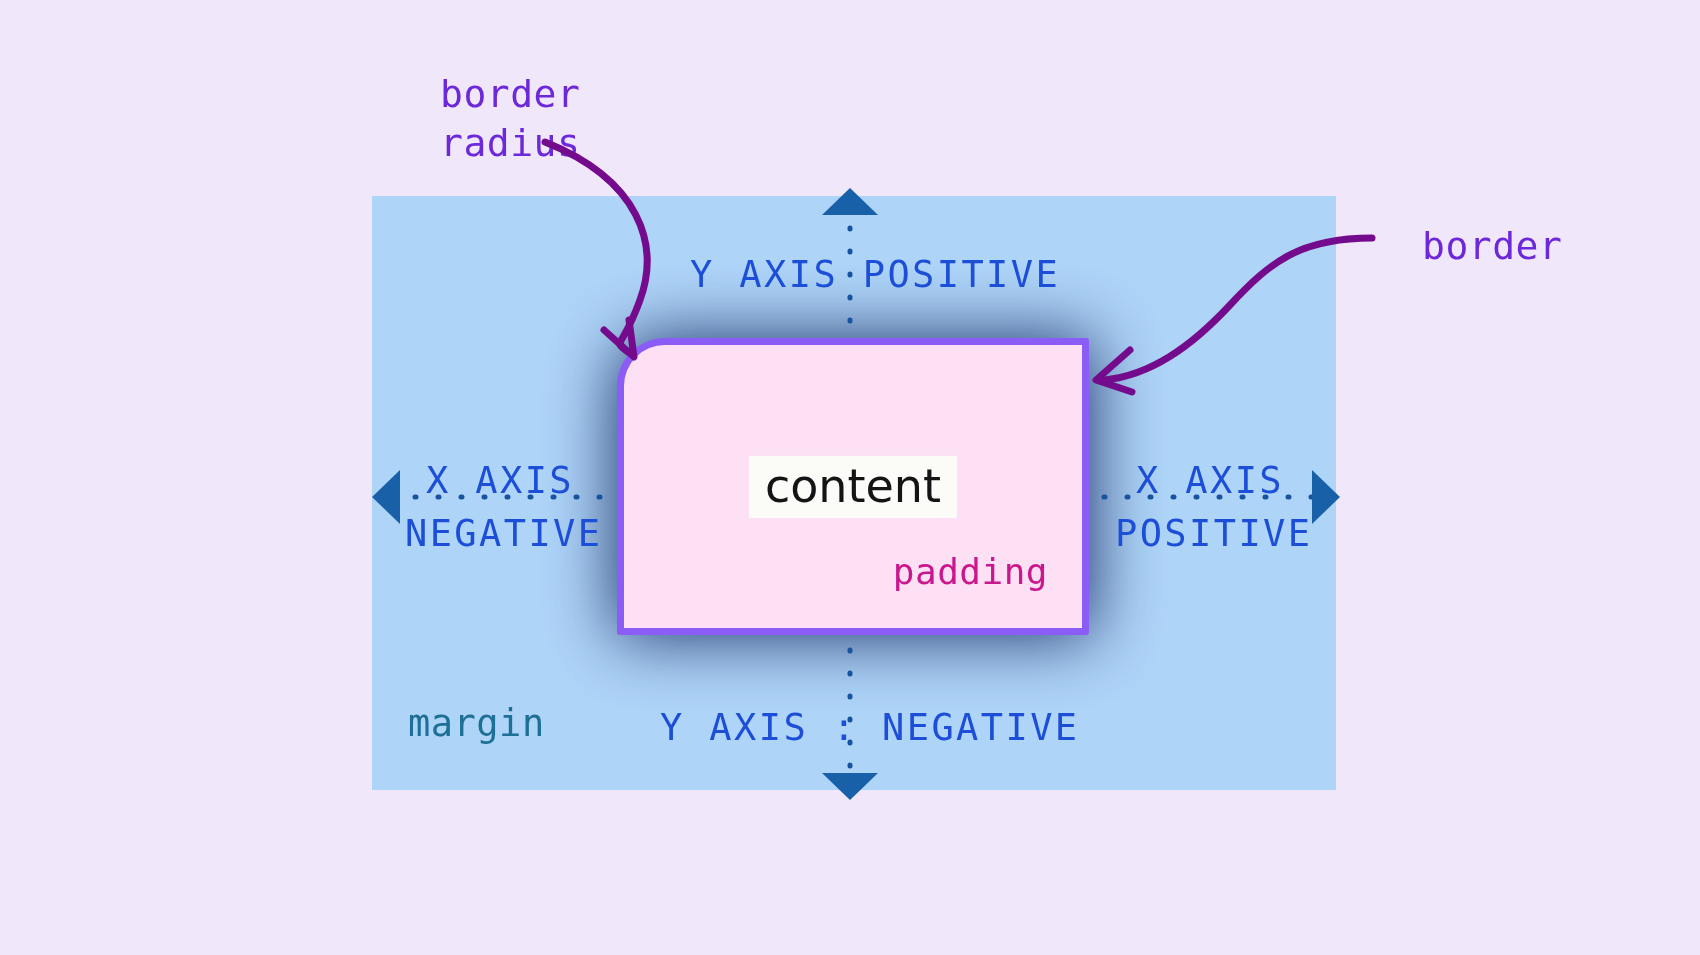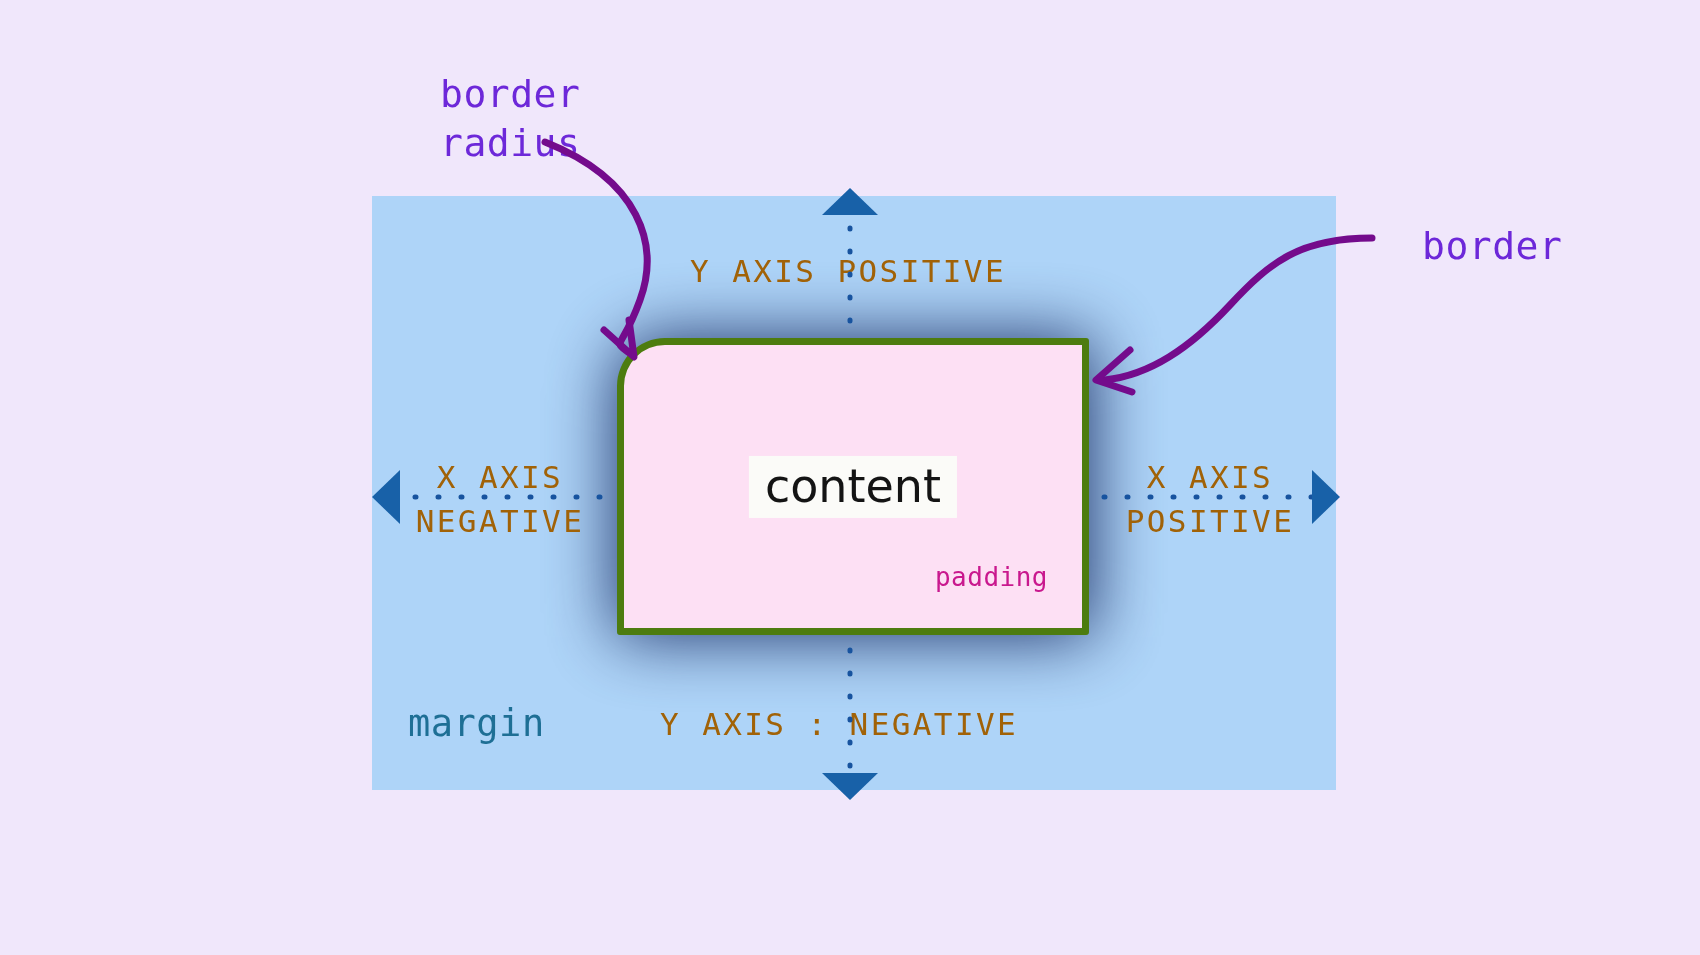--- a/index.html
+++ b/index.html
@@ -45,49 +45,49 @@
     letter-spacing: .5px;
     white-space: nowrap;
   }
 
   
   .content-box {
     position: absolute;
     left: 617px; top: 338px;
     width: 472px; height: 297px;
     background: #fde0f4;
-    border: 7px solid #4d7c0f;
+    border: 7px solid #8b5cf6;
     border-radius: 48px 3px 3px 3px;
   }
   .content-chip {
     position: absolute;
     left: 50%; top: 50%;
     transform: translate(-50%, -50%);
     background: #fbfbf8;
     color: #141414;
     font-family: "DejaVu Sans", sans-serif;
     font-size: 46px;
     line-height: 1.22;
     padding: 2px 16px 4px 16px;
     white-space: nowrap;
   }
   .padding-label {
     position: absolute;
     right: 34px; bottom: 36px;
-    font-size: 26px;
+    font-size: 36px;
     color: #c9188e;
     letter-spacing: .5px;
     white-space: nowrap;
   }
 
   
   .axis-label {
     position: absolute;
-    color: #a16207;
-    font-size: 31px;
+    color: #1d4ed8;
+    font-size: 37px;
     letter-spacing: 2.4px;
     white-space: nowrap;
   }
   .ax-y-pos  { left: 690px;  top: 253px; }
   .ax-y-neg  { left: 660px;  top: 706px; }
   .ax-x-neg  { left: 405px;  top: 455px; text-align: center; width: 190px; line-height: 1.42; }
   .ax-x-pos  { left: 1115px; top: 455px; text-align: center; width: 190px; line-height: 1.42; }
 
   
   .callout {

